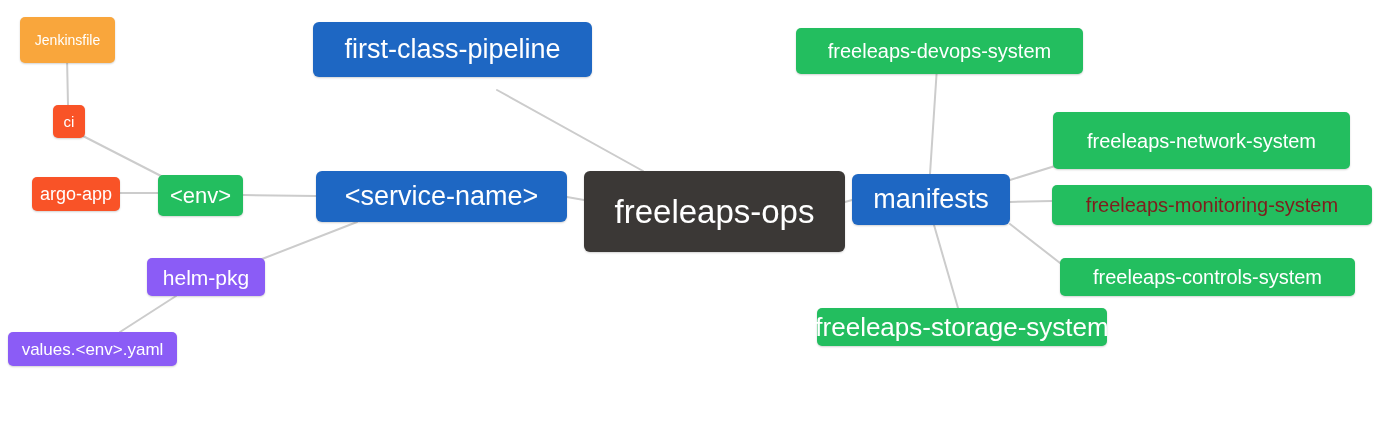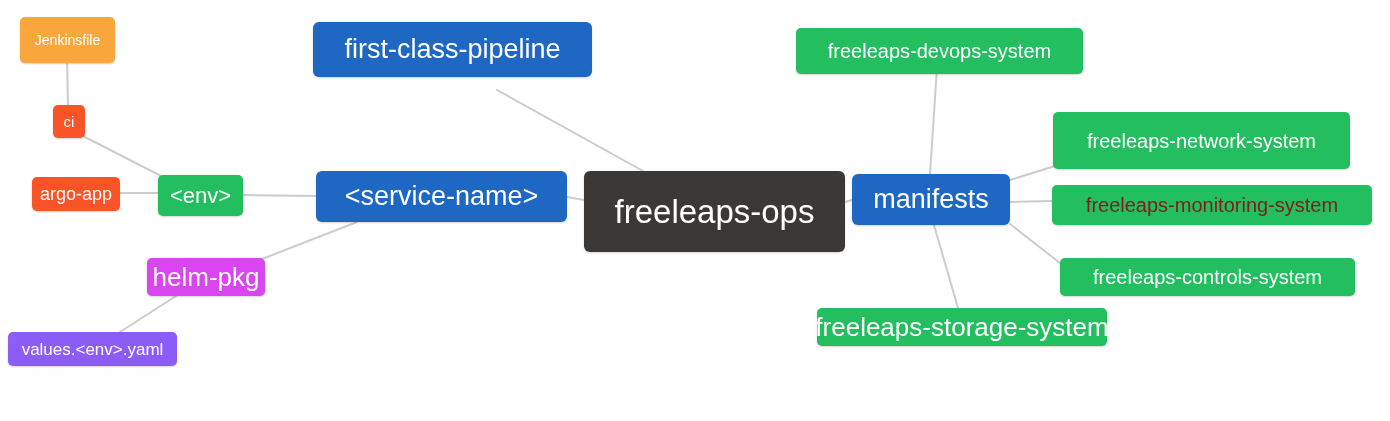--- a/index.html
+++ b/index.html
@@ -57,21 +57,21 @@
       <line x1="1010" y1="202" x2="1052" y2="201" stroke="#cccccc" stroke-width="2" stroke-linecap="round"></line>
       <line x1="1010" y1="224" x2="1060" y2="263" stroke="#cccccc" stroke-width="2" stroke-linecap="round"></line>
       <line x1="934" y1="225" x2="958" y2="308" stroke="#cccccc" stroke-width="2" stroke-linecap="round"></line>
     </svg>
   <div id="nodes-layer">
       <div class="node" style="left: 584px; top: 171px; width: 261px; height: 81px; font-size: 33px; border-radius: 6px; background: rgb(59, 56, 54); color: rgb(255, 255, 255);">freeleaps-ops</div>
       <div class="node" style="left: 313px; top: 22px; width: 279px; height: 55px; font-size: 27px; border-radius: 6px; background: rgb(30, 103, 195); color: rgb(255, 255, 255);">first-class-pipeline</div>
       <div class="node" style="left: 316px; top: 171px; width: 251px; height: 51px; font-size: 27px; border-radius: 6px; background: rgb(30, 103, 195); color: rgb(255, 255, 255);">&lt;service-name&gt;</div>
       <div class="node" style="left: 852px; top: 174px; width: 158px; height: 51px; font-size: 27px; border-radius: 6px; background: rgb(30, 103, 195); color: rgb(255, 255, 255);">manifests</div>
       <div class="node" style="left: 158px; top: 175px; width: 85px; height: 41px; font-size: 22px; border-radius: 5px; background: rgb(35, 190, 95); color: rgb(255, 255, 255);">&lt;env&gt;</div>
-      <div class="node" style="left: 147px; top: 258px; width: 118px; height: 38px; font-size: 26px; border-radius: 5px; background: #d946ef; color: rgb(255, 255, 255);">helm-pkg</div>
+      <div class="node" style="left: 147px; top: 258px; width: 118px; height: 38px; font-size: 21px; border-radius: 5px; background: #8b5cf6; color: rgb(255, 255, 255);">helm-pkg</div>
       <div class="node" style="left: 53px; top: 105px; width: 32px; height: 33px; font-size: 15px; border-radius: 5px; background: rgb(249, 83, 39); color: rgb(255, 255, 255);">ci</div>
       <div class="node" style="left: 32px; top: 177px; width: 88px; height: 34px; font-size: 18px; border-radius: 5px; background: rgb(249, 83, 39); color: rgb(255, 255, 255);">argo-app</div>
       <div class="node" style="left: 8px; top: 332px; width: 169px; height: 34px; font-size: 17px; border-radius: 5px; background: #8b5cf6; color: rgb(255, 255, 255);">values.&lt;env&gt;.yaml</div>
       <div class="node" style="left: 20px; top: 17px; width: 95px; height: 46px; font-size: 14px; border-radius: 5px; background: rgb(249, 166, 60); color: rgb(255, 255, 255);">Jenkinsfile</div>
       <div class="node" style="left: 796px; top: 28px; width: 287px; height: 46px; font-size: 20px; border-radius: 5px; background: rgb(35, 190, 95); color: rgb(255, 255, 255);">freeleaps-devops-system</div>
       <div class="node" style="left: 1053px; top: 112px; width: 297px; height: 57px; font-size: 20px; border-radius: 5px; background: rgb(35, 190, 95); color: rgb(255, 255, 255);">freeleaps-network-system</div>
       <div class="node" style="left: 1052px; top: 185px; width: 320px; height: 40px; font-size: 20px; border-radius: 5px; background: rgb(35, 190, 95); color: #7f1d1d;">freeleaps-monitoring-system</div>
       <div class="node" style="left: 1060px; top: 258px; width: 295px; height: 38px; font-size: 20px; border-radius: 5px; background: rgb(35, 190, 95); color: rgb(255, 255, 255);">freeleaps-controls-system</div>
       <div class="node" style="left: 817px; top: 308px; width: 290px; height: 38px; font-size: 26px; border-radius: 5px; background: rgb(35, 190, 95); color: rgb(255, 255, 255);">freeleaps-storage-system</div>
     </div>

